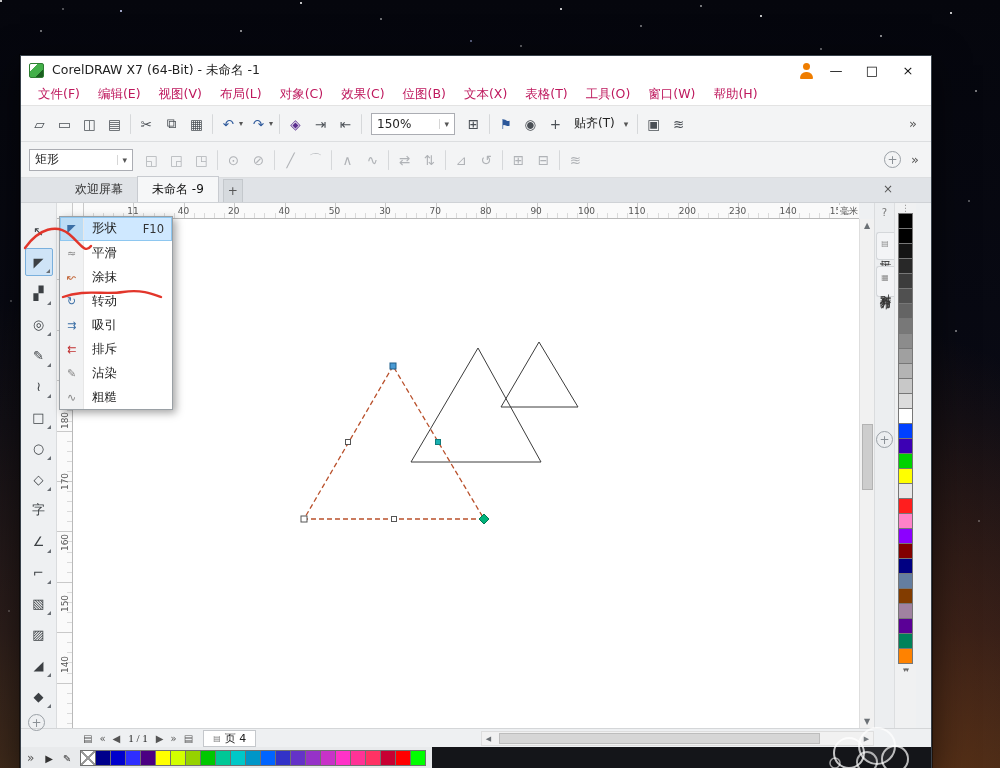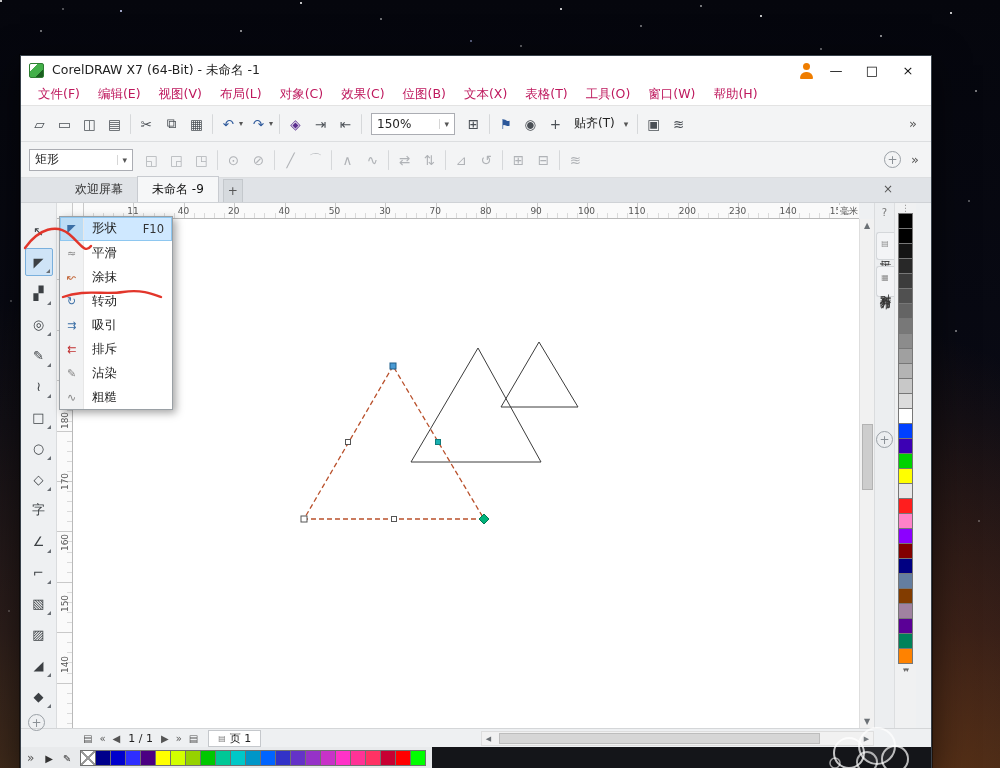--- a/index.html
+++ b/index.html
@@ -98,21 +98,21 @@
   .palette-col{position:absolute;left:873px;top:0;width:22px;height:104%;background:#f0f1f2;border-left:1px solid #dcdee0;
     display:flex;flex-direction:column;align-items:center;}
   .pal-grip{font-size:9px;color:#999;line-height:6px;margin-top:2px;}
   .pal-swatches{display:flex;flex-direction:column;margin-top:3px;}
   .pal-swatches .swatch{width:15px;height:16px;border:1px solid #777;margin-top:-1px;}
   .pal-more{font-size:7px;color:#666;letter-spacing:-1px;margin-top:2px;}
   
   .statusrow{position:absolute;left:0;right:0;top:672px;height:19px;background:#eef0f2;border-top:1px solid #d4d6d8;
     display:flex;align-items:center;font-size:11px;color:#444;}
   .nav-group{display:flex;align-items:center;gap:7px;font-size:10px;color:#555;}
-  .nav1{margin-left:62px;} .pageind{margin:16px 8px;color:#222;}
+  .nav1{margin-left:62px;} .pageind{margin:16px 8px;color:#222;font-family:Liberation Serif, serif;}
   .page-tab{height:17px;background:#fff;border:1px solid #c5c8cc;display:flex;align-items:center;gap:4px;
     padding:0 9px;margin-left:10px;font-size:11px;color:#222;}
   .page-tab .pg{font-size:8px;color:#777;}
   .hscroll{position:absolute;left:460px;top:2px;height:15px;width:393px;display:flex;align-items:center;background:#f1f1f1;border:1px solid #dddddd;}
   .hscroll .harrow{width:13px;text-align:center;font-size:7px;color:#6b7075;}
   .htrack{flex:1;height:100%;position:relative;}
   .hthumb{position:absolute;left:4px;top:1px;height:11px;width:88%;background:#d6d6d6;border:1px solid #bdbdbd;}
   
   .bottomrow{position:absolute;left:0;right:0;top:691px;height:22px;background:#e8eaec;display:flex;align-items:center;}
   .b-overflow{color:#555;font-size:12px;padding:0 6px 0 6px;}
@@ -389,21 +389,21 @@
         <span>◀</span>
       </div>
     <span class="pageind">1 / 1</span>
     <div class="nav-group">
         <span>▶</span>
         <span>»</span>
         <span>▤</span>
       </div>
     <span class="page-tab">
       <span class="pg">▤</span>
-      <span>页 1</span>
+      <span>页 4</span>
     </span>
     <div class="hscroll">
       <span class="harrow">◀</span>
       <div class="htrack">
         <div class="hthumb"></div>
       </div>
       <span class="harrow">▶</span>
     </div>
   </div>
 

